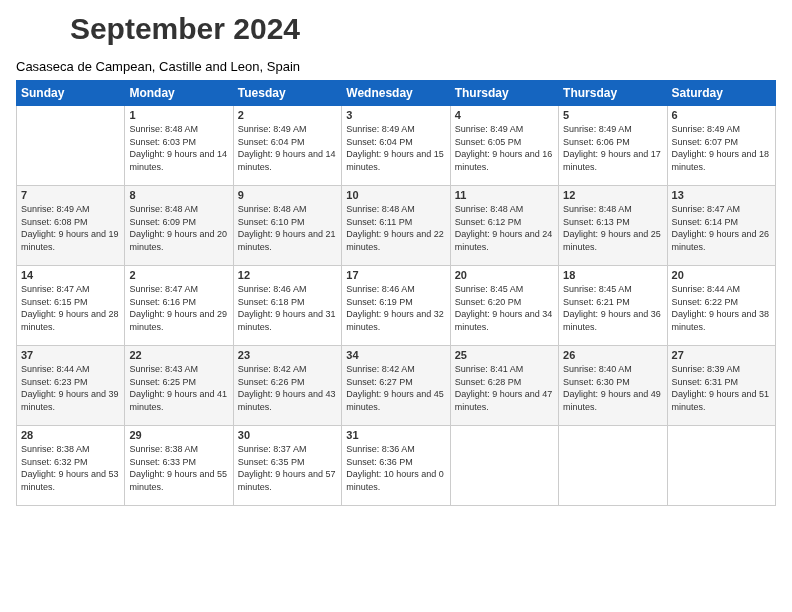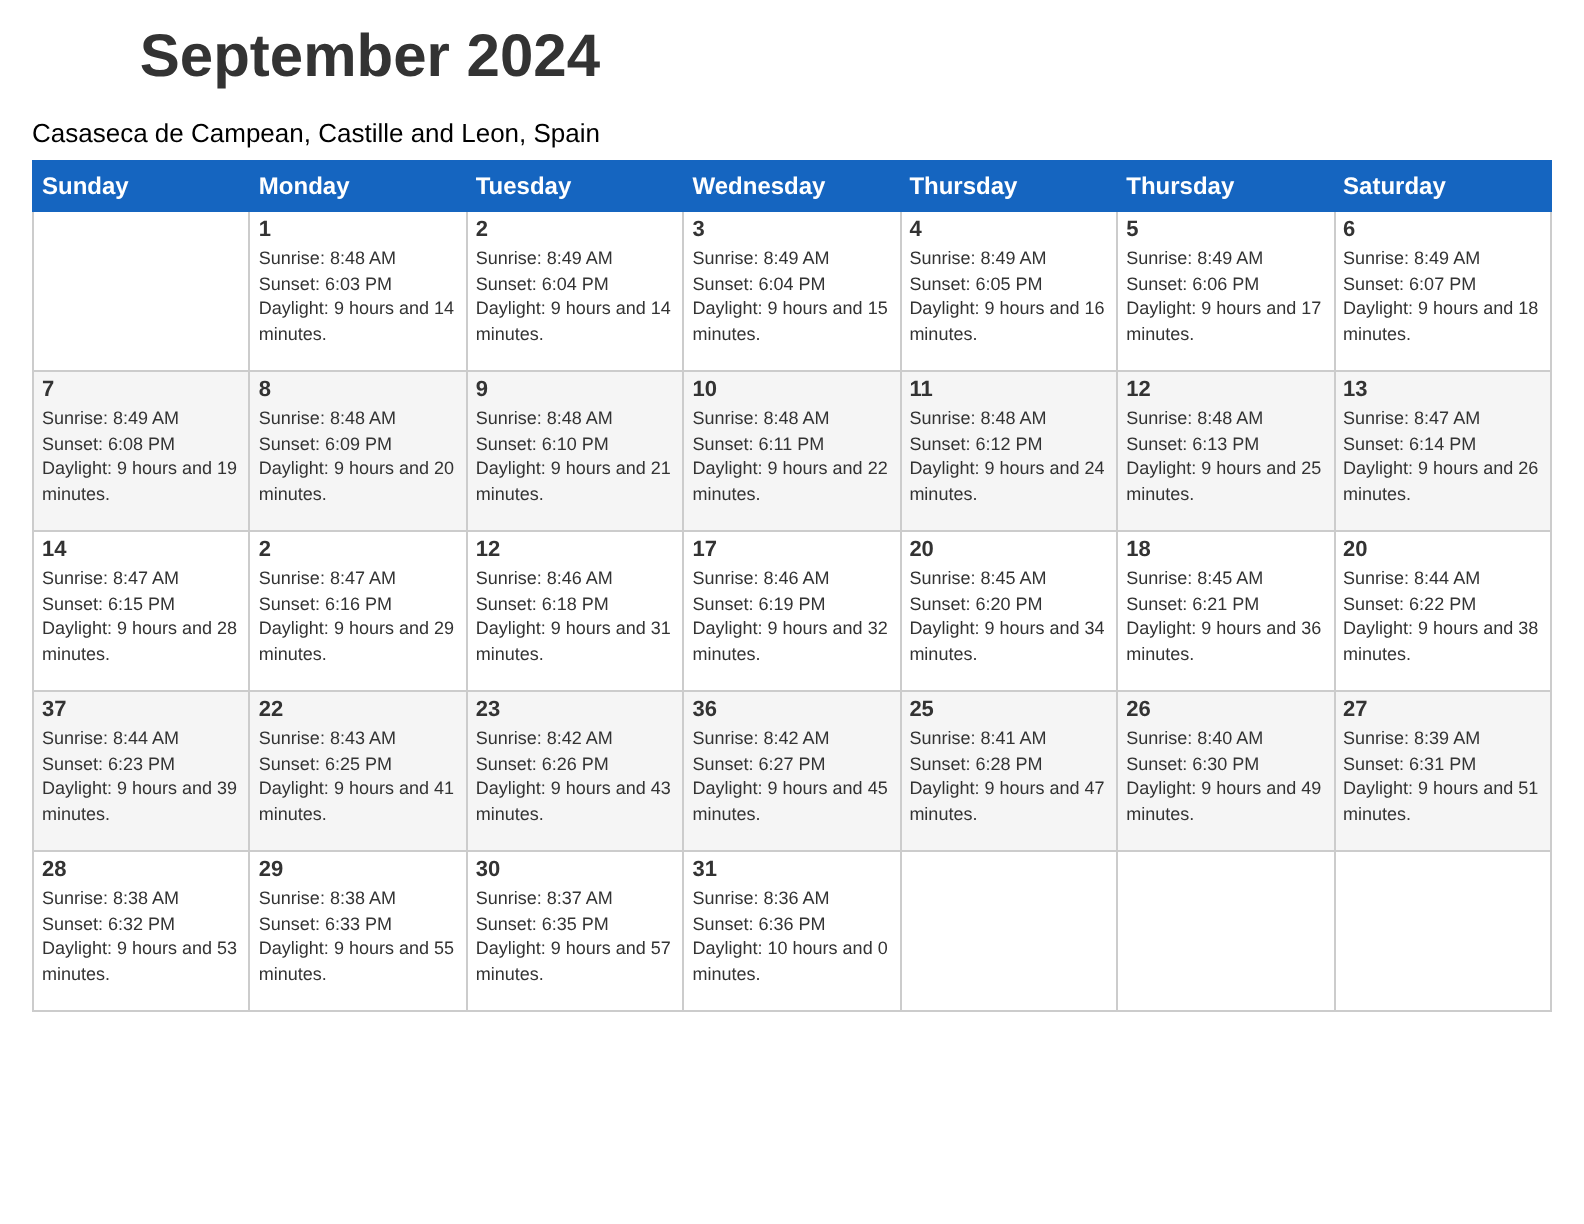--- a/index.html
+++ b/index.html
@@ -142,21 +142,21 @@
           <td><span class="day-number">12</span><span class="day-info">Sunrise: 8:46 AM<br>Sunset: 6:18 PM<br>Daylight: 9 hours and 31 minutes.</span></td>
           <td><span class="day-number">17</span><span class="day-info">Sunrise: 8:46 AM<br>Sunset: 6:19 PM<br>Daylight: 9 hours and 32 minutes.</span></td>
           <td><span class="day-number">20</span><span class="day-info">Sunrise: 8:45 AM<br>Sunset: 6:20 PM<br>Daylight: 9 hours and 34 minutes.</span></td>
           <td><span class="day-number">18</span><span class="day-info">Sunrise: 8:45 AM<br>Sunset: 6:21 PM<br>Daylight: 9 hours and 36 minutes.</span></td>
           <td><span class="day-number">20</span><span class="day-info">Sunrise: 8:44 AM<br>Sunset: 6:22 PM<br>Daylight: 9 hours and 38 minutes.</span></td>
         </tr>
         <tr>
           <td><span class="day-number">37</span><span class="day-info">Sunrise: 8:44 AM<br>Sunset: 6:23 PM<br>Daylight: 9 hours and 39 minutes.</span></td>
           <td><span class="day-number">22</span><span class="day-info">Sunrise: 8:43 AM<br>Sunset: 6:25 PM<br>Daylight: 9 hours and 41 minutes.</span></td>
           <td><span class="day-number">23</span><span class="day-info">Sunrise: 8:42 AM<br>Sunset: 6:26 PM<br>Daylight: 9 hours and 43 minutes.</span></td>
-          <td><span class="day-number">36</span><span class="day-info">Sunrise: 8:42 AM<br>Sunset: 6:27 PM<br>Daylight: 9 hours and 45 minutes.</span></td>
+          <td><span class="day-number">34</span><span class="day-info">Sunrise: 8:42 AM<br>Sunset: 6:27 PM<br>Daylight: 9 hours and 45 minutes.</span></td>
           <td><span class="day-number">25</span><span class="day-info">Sunrise: 8:41 AM<br>Sunset: 6:28 PM<br>Daylight: 9 hours and 47 minutes.</span></td>
           <td><span class="day-number">26</span><span class="day-info">Sunrise: 8:40 AM<br>Sunset: 6:30 PM<br>Daylight: 9 hours and 49 minutes.</span></td>
           <td><span class="day-number">27</span><span class="day-info">Sunrise: 8:39 AM<br>Sunset: 6:31 PM<br>Daylight: 9 hours and 51 minutes.</span></td>
         </tr>
         <tr>
           <td><span class="day-number">28</span><span class="day-info">Sunrise: 8:38 AM<br>Sunset: 6:32 PM<br>Daylight: 9 hours and 53 minutes.</span></td>
           <td><span class="day-number">29</span><span class="day-info">Sunrise: 8:38 AM<br>Sunset: 6:33 PM<br>Daylight: 9 hours and 55 minutes.</span></td>
           <td><span class="day-number">30</span><span class="day-info">Sunrise: 8:37 AM<br>Sunset: 6:35 PM<br>Daylight: 9 hours and 57 minutes.</span></td>
           <td><span class="day-number">31</span><span class="day-info">Sunrise: 8:36 AM<br>Sunset: 6:36 PM<br>Daylight: 10 hours and 0 minutes.</span></td>
           <td class="empty-cell"></td>

